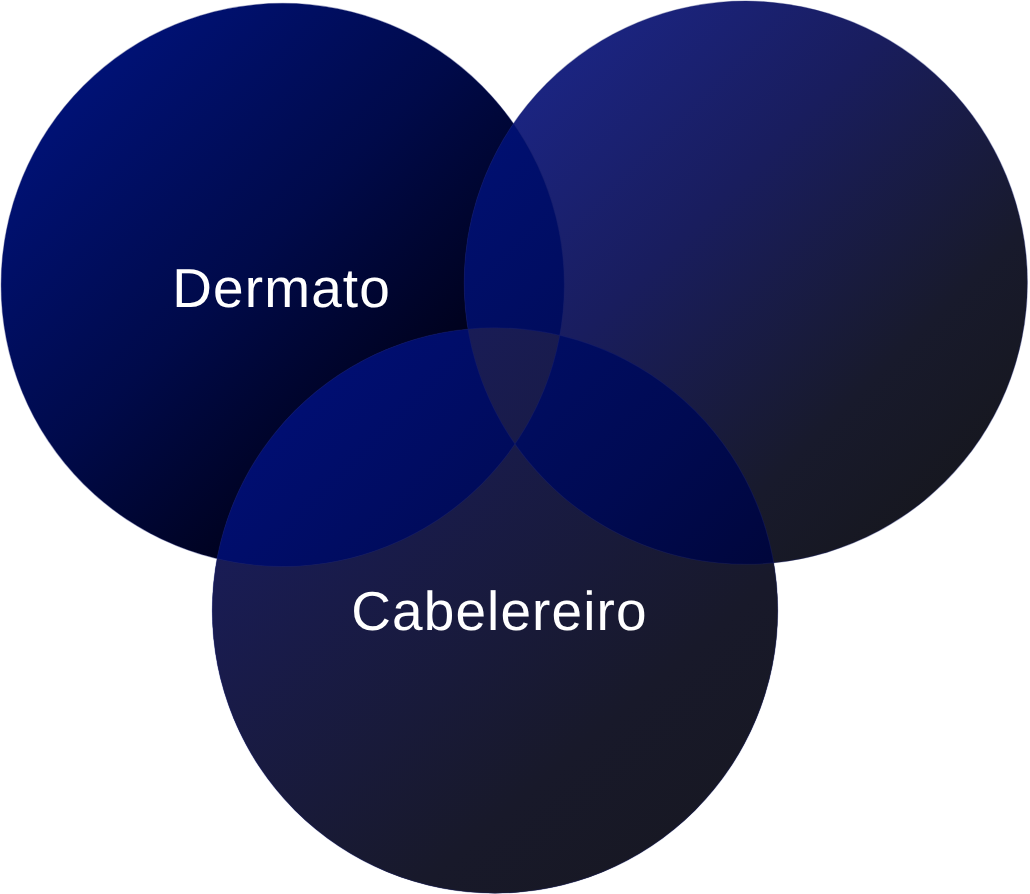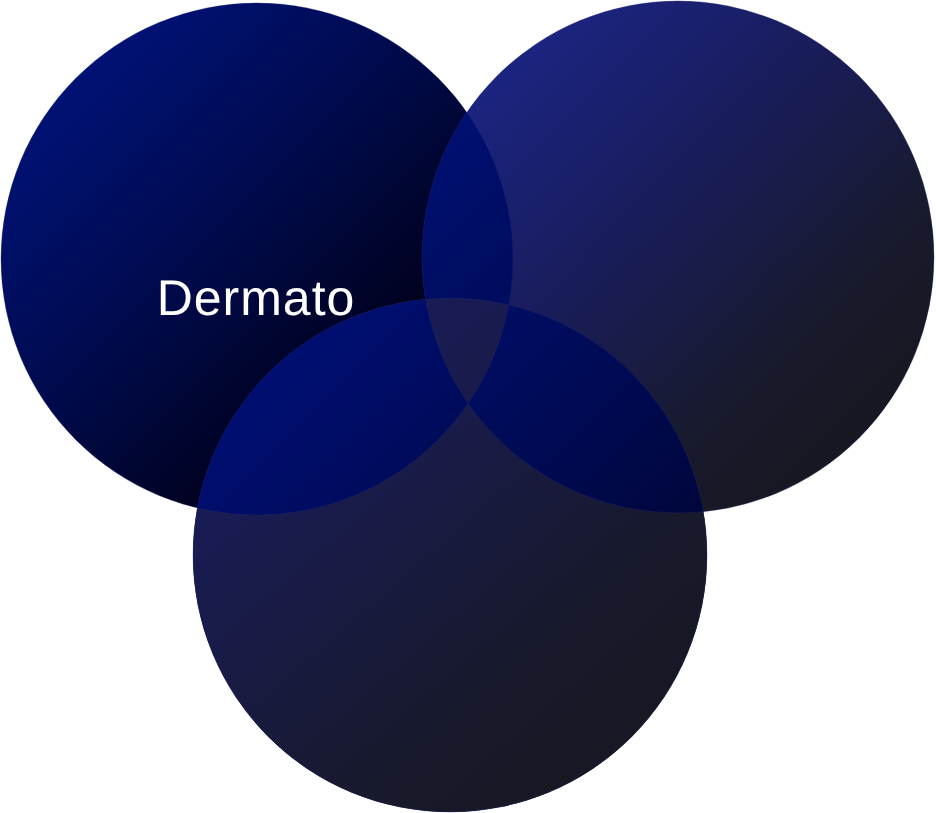--- a/index.html
+++ b/index.html
@@ -117,14 +117,15 @@
       <path fill="url(#g-cabelereiro)" fill-rule="evenodd" d="M0,0 H936 V813 H0 Z
            M257,3 a256,256 0 1,0 0.01,0 Z
            M678,1 a256,256 0 1,0 0.01,0 Z"></path>
     </g>
 
     <circle cx="257" cy="259" r="256" fill="none" stroke="#1a2270" stroke-opacity="0.35" stroke-width="1"></circle>
     <circle cx="678" cy="257" r="256" fill="none" stroke="#1a2270" stroke-opacity="0.35" stroke-width="1"></circle>
     <circle cx="450" cy="555" r="257" fill="none" stroke="#1a2270" stroke-opacity="0.35" stroke-width="1"></circle>
   </svg>
 
-  <div class="label label-thin" style="left:256px; top:262px;margin-top:36px;">Dermato</div>
+  <div class="label label-thin" style="left:256px; top:262px;">Dermato</div>
+  <div class="label label-thin" style="left:454px; top:556px;">Cabelereiro</div>
 </div>
 
 </body></html>

